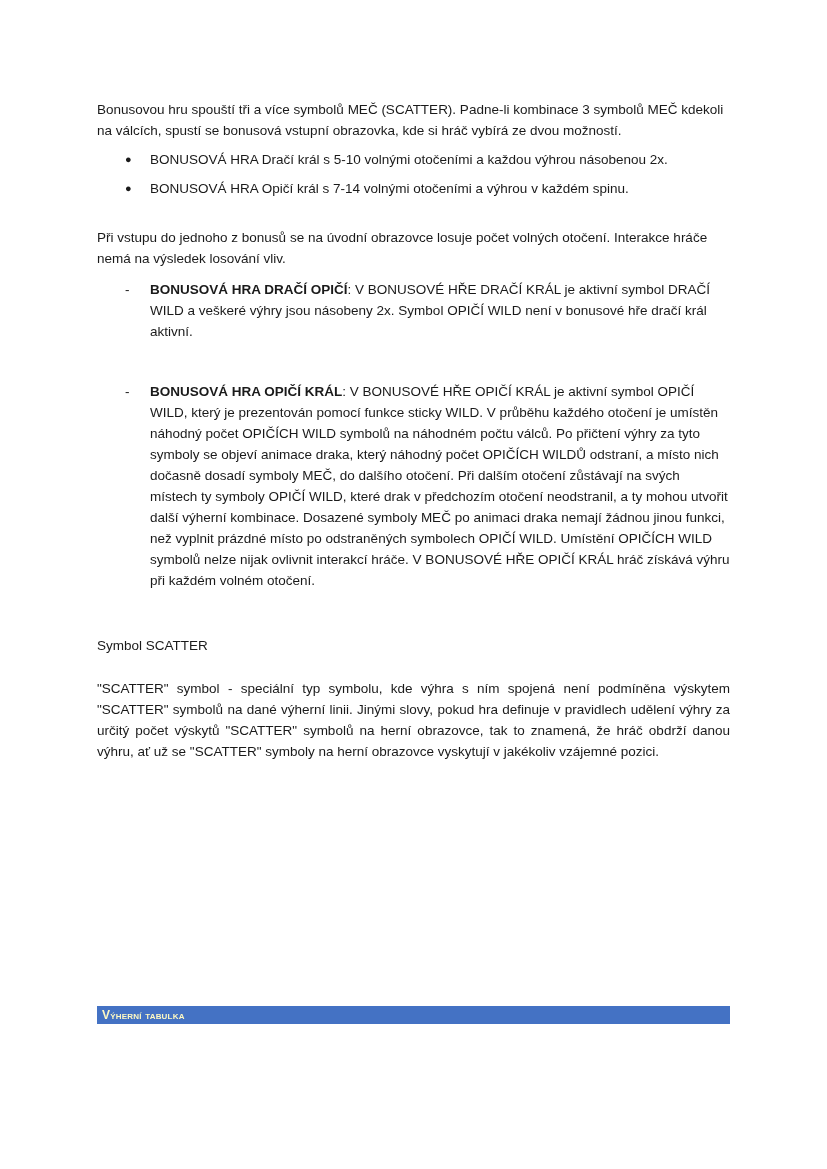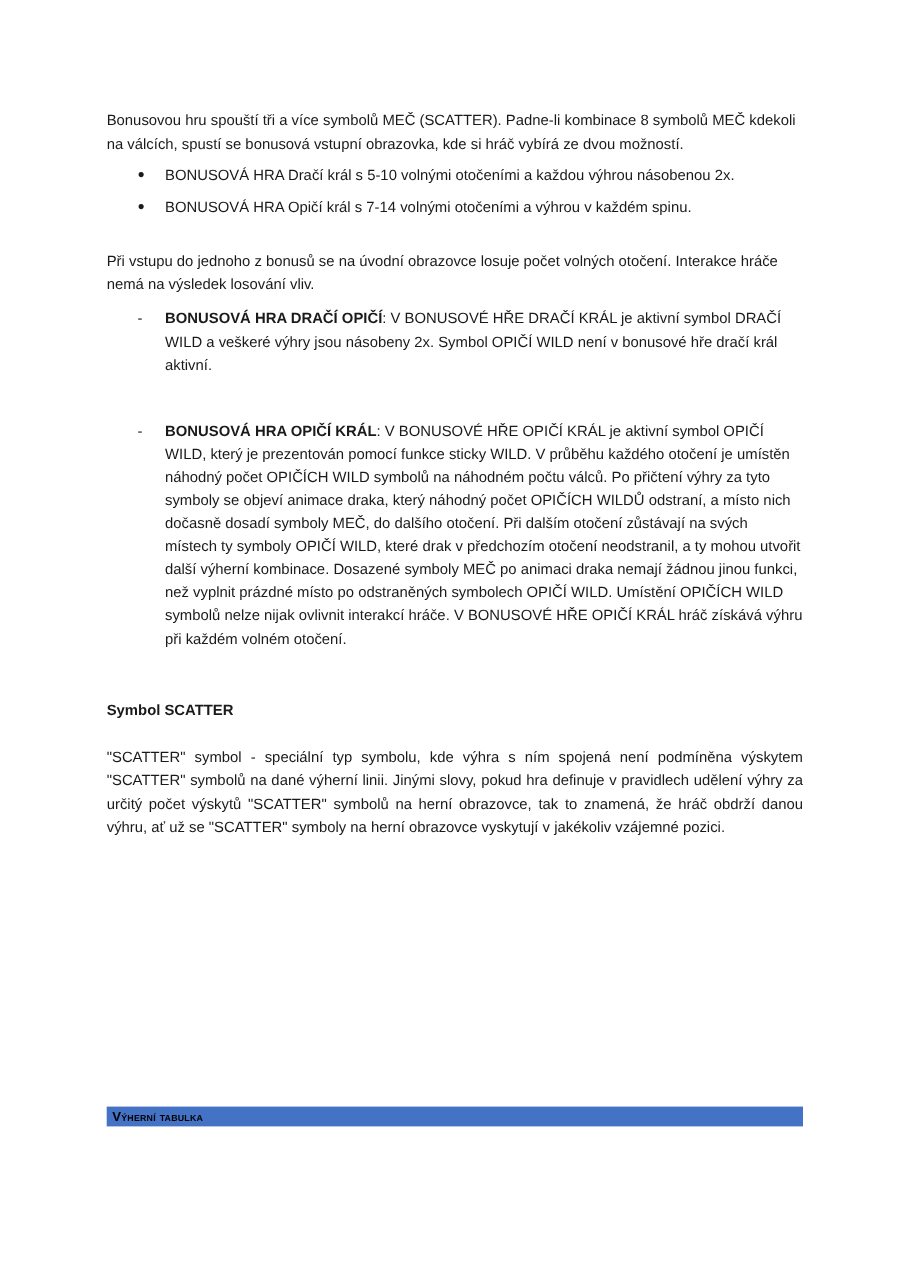--- a/index.html
+++ b/index.html
@@ -70,52 +70,52 @@
     margin-top: 10px;
   }
   .dash-item-2 {
     margin-top: 39px;
   }
   .bold-lead {
     font-weight: bold;
   }
   .section-heading {
     margin-top: 44px;
-    font-weight: bold;
+    font-weight: normal;
   }
   .scatter-para {
     margin-top: 22px;
   }
   .section-bar {
     position: absolute;
     top: 1006px;
     left: 97px;
     width: 633px;
     height: 18px;
     box-sizing: border-box;
     padding: 0 0 0 5px;
     display: flex;
     align-items: center;
   }
   .section-bar-label {
-    color: #000000;
+    color: #fef9c3;
     font-weight: bold;
     font-size: 12px;
     line-height: 18px;
     font-variant: small-caps;
     letter-spacing: 0.2px;
   }
 </style>
 </head>
 <body>
 
 <div class="page">
   <div class="content">
 
-    <p class="para">Bonusovou hru spouští tři a více symbolů MEČ (SCATTER). Padne-li kombinace 8 symbolů MEČ kdekoli na válcích, spustí se bonusová vstupní obrazovka, kde si hráč vybírá ze dvou možností.</p>
+    <p class="para">Bonusovou hru spouští tři a více symbolů MEČ (SCATTER). Padne-li kombinace 3 symbolů MEČ kdekoli na válcích, spustí se bonusová vstupní obrazovka, kde si hráč vybírá ze dvou možností.</p>
 
     <ul class="bullet-list">
       <li class="bullet-item">
         <span class="bullet-marker">●</span>
         <span>BONUSOVÁ HRA Dračí král s 5-10 volnými otočeními a každou výhrou násobenou 2x.</span>
       </li>
       <li class="bullet-item">
         <span class="bullet-marker">●</span>
         <span>BONUSOVÁ HRA Opičí král s 7-14 volnými otočeními a výhrou v každém spinu.</span>
       </li>

